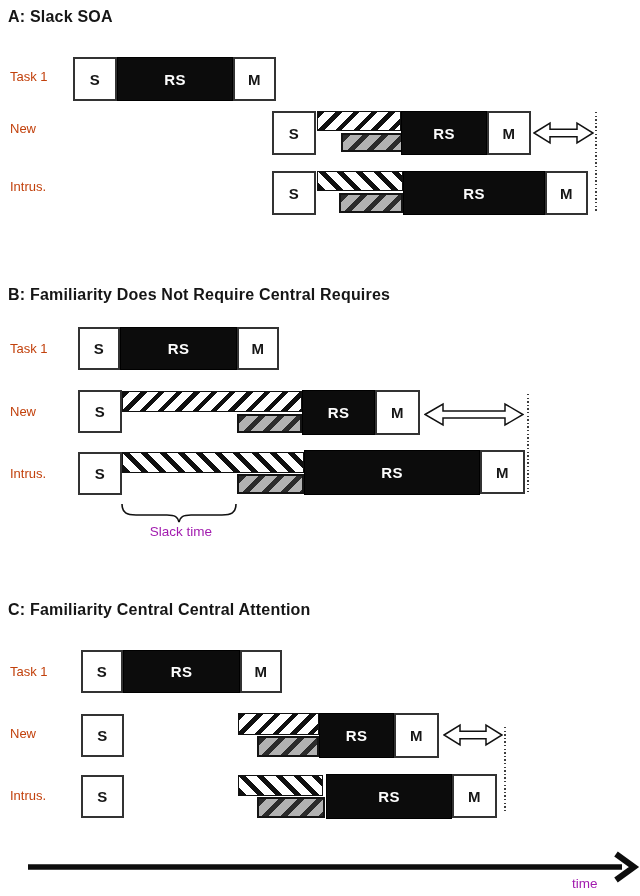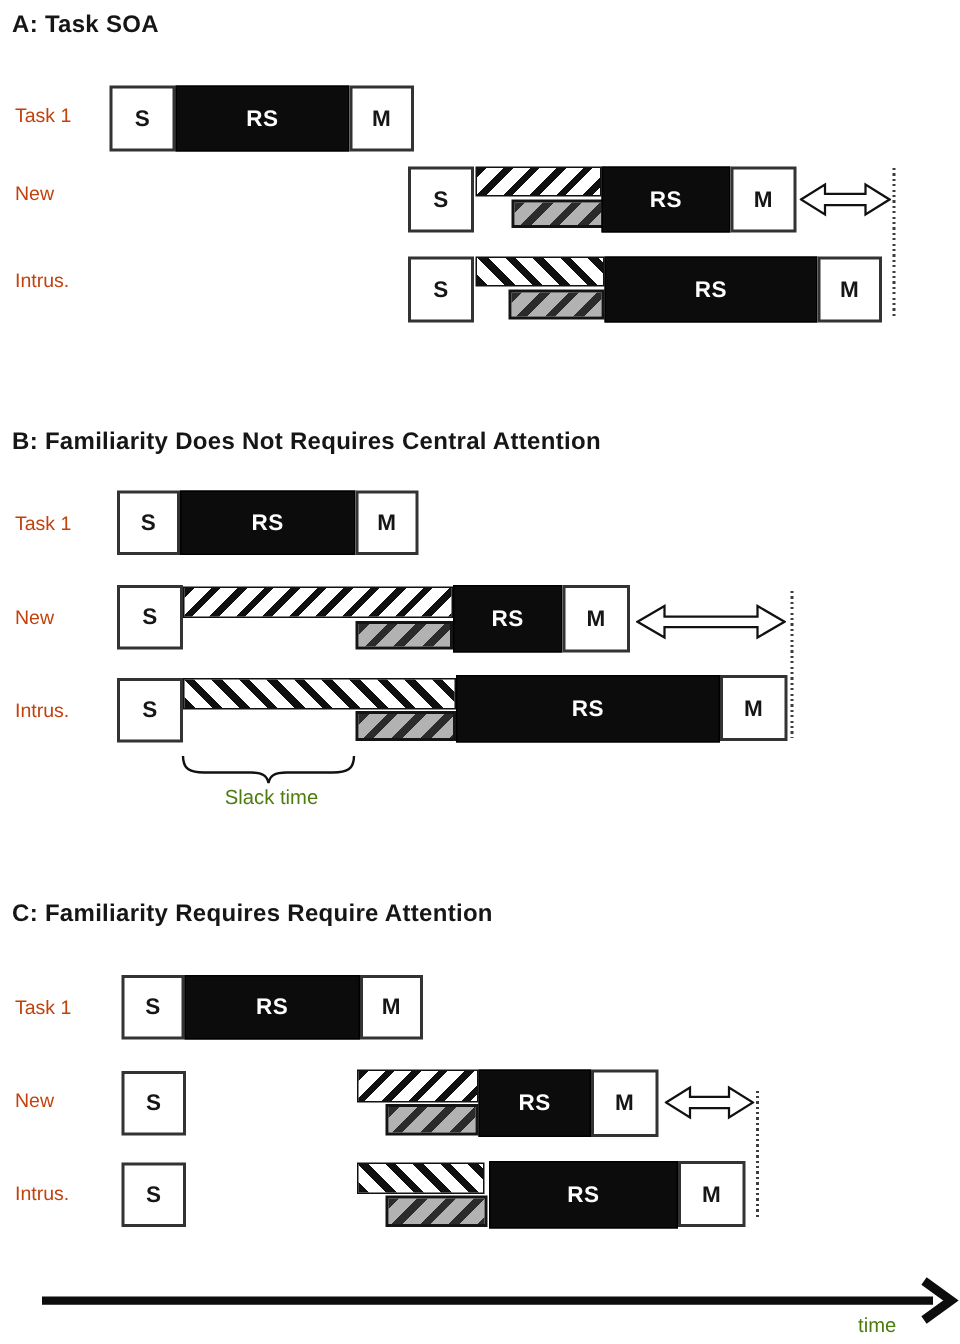--- a/index.html
+++ b/index.html
@@ -12,29 +12,29 @@
   .box{position:absolute;box-sizing:border-box;display:flex;align-items:center;justify-content:center;
        font-weight:bold;font-size:15px;letter-spacing:.4px;}
   .wbox{background:#fff;border:2px solid #333;color:#161616;}
   .bbox{background:#0c0c0c;color:#fdfdfd;border:1px solid #000;}
   .bar{position:absolute;box-sizing:border-box;}
   .hf{border:1.5px solid #111;background:repeating-linear-gradient(135deg,#101010 0 4.5px,#ffffff 4.5px 12.5px);}
   .hb{border:1.5px solid #111;background:repeating-linear-gradient(45deg,#101010 0 5px,#ffffff 5px 13px);}
   .hg{border:2px solid #141414;background:repeating-linear-gradient(135deg,#2b2b2b 0 5px,#b2b2b2 5px 13.5px);}
   .dotline{position:absolute;width:2px;background-image:repeating-linear-gradient(to bottom,#3d3d3d 0 1.5px,transparent 1.5px 3.6px);}
   .svgabs{position:absolute;display:block;}
-  .smalltext{position:absolute;font-size:13.5px;color:#4d7c0f;white-space:nowrap;}
+  .smalltext{position:absolute;font-size:13.5px;color:#a21caf;white-space:nowrap;}
 </style>
 </head>
 <body>
 
 <div id="canvas">
 
   <div>
-    <div class="ptitle" style="left:8px;top:8px;">A: Task SOA</div>
+    <div class="ptitle" style="left:8px;top:8px;">A: Slack SOA</div>
 
     <div class="rowlabel" style="left:10px;top:69px;">Task 1</div>
     <div class="box wbox" style="left:73px;top:57px;width:44px;height:44px;">S</div>
     <div class="box bbox" style="left:117px;top:57px;width:116px;height:44px;">RS</div>
     <div class="box wbox" style="left:233px;top:57px;width:43px;height:44px;">M</div>
 
     <div class="rowlabel" style="left:10px;top:121px;">New</div>
     <div class="box wbox" style="left:272px;top:111px;width:44px;height:44px;">S</div>
     <div class="bar hf" style="left:317px;top:111px;width:84px;height:20px;"></div>
     <div class="bar hg" style="left:341px;top:133px;width:62px;height:19px;"></div>
@@ -47,21 +47,21 @@
 
     <div class="rowlabel" style="left:10px;top:179px;">Intrus.</div>
     <div class="box wbox" style="left:272px;top:171px;width:44px;height:44px;">S</div>
     <div class="bar hb" style="left:317px;top:171px;width:86px;height:20px;"></div>
     <div class="bar hg" style="left:339px;top:193px;width:64px;height:20px;"></div>
     <div class="box bbox" style="left:403px;top:171px;width:142px;height:44px;">RS</div>
     <div class="box wbox" style="left:545px;top:171px;width:43px;height:44px;">M</div>
   </div>
 
   <div>
-    <div class="ptitle" style="left:8px;top:286px;">B: Familiarity Does Not Requires Central Attention</div>
+    <div class="ptitle" style="left:8px;top:286px;">B: Familiarity Does Not Require Central Requires</div>
 
     <div class="rowlabel" style="left:10px;top:341px;">Task 1</div>
     <div class="box wbox" style="left:78px;top:327px;width:42px;height:43px;">S</div>
     <div class="box bbox" style="left:120px;top:327px;width:117px;height:43px;">RS</div>
     <div class="box wbox" style="left:237px;top:327px;width:42px;height:43px;">M</div>
 
     <div class="rowlabel" style="left:10px;top:404px;">New</div>
     <div class="box wbox" style="left:78px;top:390px;width:44px;height:43px;">S</div>
     <div class="bar hf" style="left:122px;top:391px;width:180px;height:21px;"></div>
     <div class="bar hg" style="left:237px;top:414px;width:65px;height:19px;"></div>
@@ -79,21 +79,21 @@
     <div class="box bbox" style="left:304px;top:450px;width:176px;height:45px;">RS</div>
     <div class="box wbox" style="left:480px;top:450px;width:45px;height:44px;">M</div>
 
     <svg class="svgabs" style="left:120px;top:502px;" width="118" height="22" viewBox="0 0 118 22">
       <path d="M2,2 C2,11 7,13 16,13 L47,13 C55,13 58,15 59,20 C60,15 63,13 71,13 L102,13 C111,13 116,11 116,2" fill="none" stroke="#111" stroke-width="1.6"></path>
     </svg>
     <div class="smalltext" style="left:141px;top:524px;width:80px;text-align:center;">Slack time</div>
   </div>
 
   <div>
-    <div class="ptitle" style="left:8px;top:601px;">C: Familiarity Requires Require Attention</div>
+    <div class="ptitle" style="left:8px;top:601px;">C: Familiarity Central Central Attention</div>
 
     <div class="rowlabel" style="left:10px;top:664px;">Task 1</div>
     <div class="box wbox" style="left:81px;top:650px;width:42px;height:43px;">S</div>
     <div class="box bbox" style="left:123px;top:650px;width:117px;height:43px;">RS</div>
     <div class="box wbox" style="left:240px;top:650px;width:42px;height:43px;">M</div>
 
     <div class="rowlabel" style="left:10px;top:726px;">New</div>
     <div class="box wbox" style="left:81px;top:714px;width:43px;height:43px;">S</div>
     <div class="bar hf" style="left:238px;top:713px;width:81px;height:22px;"></div>
     <div class="bar hg" style="left:257px;top:736px;width:62px;height:21px;"></div>

